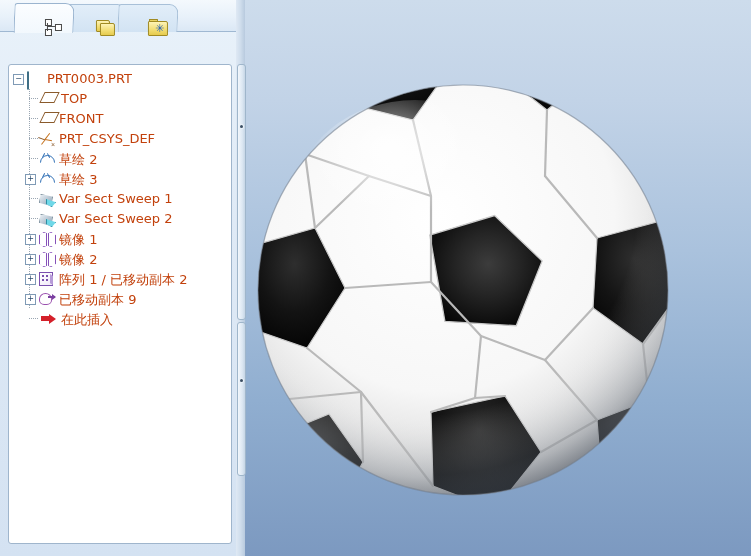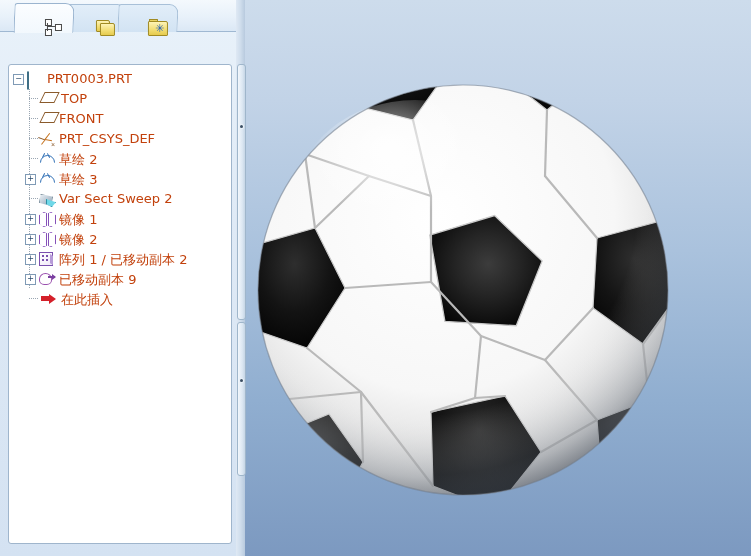--- a/index.html
+++ b/index.html
@@ -353,20 +353,28 @@
 
         <div class="row">
           <span class="vline"></span>
           <span class="exp" style="left:16px;">+</span>
           <span class="ic" style="left:30px;">
             <span class="i-sketch"><span class="arc"></span><span class="x1"></span><span class="x2"></span></span>
           </span>
           <span class="lbl" style="left:50px;">草绘 3</span>
         </div>
 
+        <div class="row">
+          <span class="vline"></span>
+            <span class="dots"></span>
+          <span class="ic" style="left:30px;">
+            <span class="i-sweep"><span class="b"></span><span class="c"></span></span>
+          </span>
+          <span class="lbl" style="left:50px;">Var Sect Sweep 1</span>
+        </div>
 
         <div class="row">
           <span class="vline"></span>
             <span class="dots"></span>
           <span class="ic" style="left:30px;">
             <span class="i-sweep"><span class="b"></span><span class="c"></span></span>
           </span>
           <span class="lbl" style="left:50px;">Var Sect Sweep 2</span>
         </div>
 

